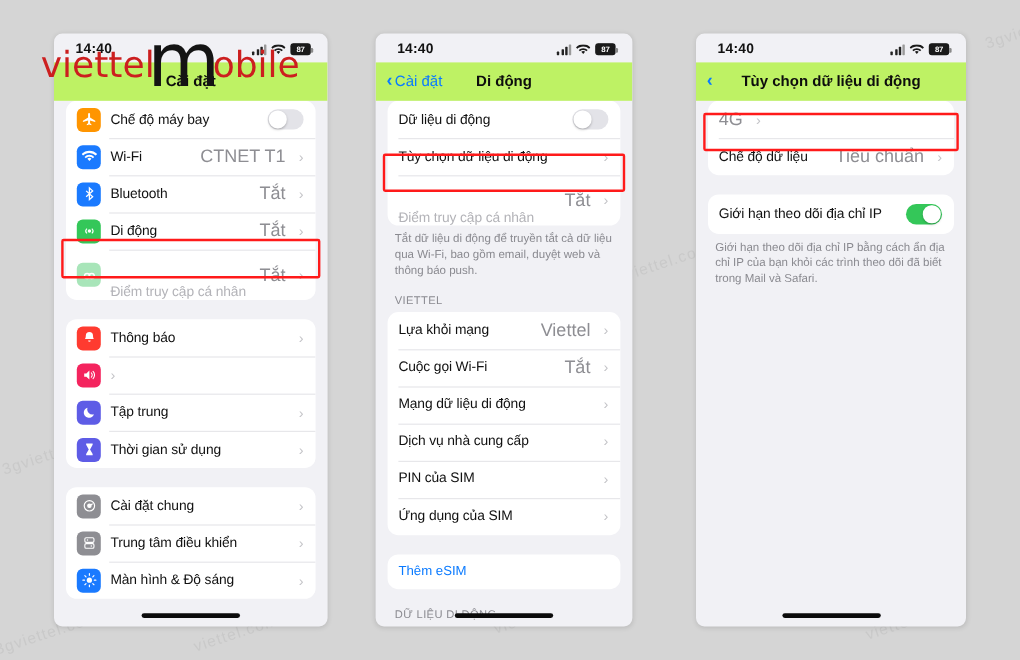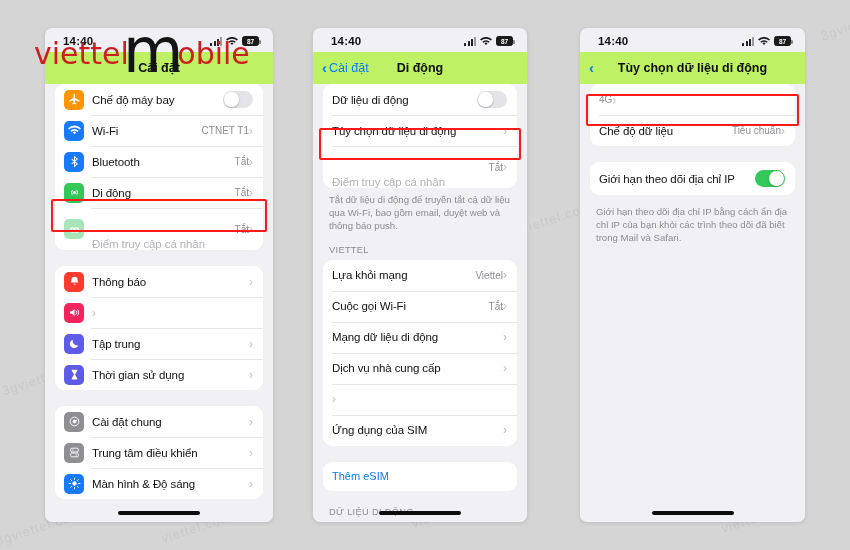--- a/index.html
+++ b/index.html
@@ -148,21 +148,21 @@
   .row .ic {
     width: 20px; height: 20px; border-radius: 5px;
     margin-right: 8px;
     flex: 0 0 auto;
     display: flex; align-items: center; justify-content: center;
     color: #fff;
   }
   .row .ic svg { width: 13px; height: 13px; display:block; }
   .row .lbl { font-size: 11.5px; color: #111; flex: 1 1 auto; letter-spacing: -0.1px;}
   .row.dim .lbl { color: #b3b3b8; margin-top: 30px; }
-  .row .val { font-size: 10px; color: #8e8e93; margin-right: 0; white-space: nowrap;}
+  .row .val { font-size: 15px; color: #8e8e93; margin-right: 11px; white-space: nowrap;}
   .row .arrow { color: #c4c4c8; font-size: 12px; line-height: 1; font-weight: 500;}
   .row .link { color: #0a7aff; font-size: 11px; }
 
   
   .toggle {
     width: 30px; height: 17px; border-radius: 9px;
     background: #e3e3e8; position: relative; flex: 0 0 auto;
   }
   .toggle::after {
     content:""; position:absolute; top:1.3px; left:1.3px;
@@ -442,20 +442,21 @@
       </div>
       <div class="row">
         <span class="lbl">Mạng dữ liệu di động</span>
         <span class="arrow">›</span>
       </div>
       <div class="row">
         <span class="lbl">Dịch vụ nhà cung cấp</span>
         <span class="arrow">›</span>
       </div>
       <div class="row">
+        <span class="lbl">PIN của SIM</span>
         <span class="arrow">›</span>
       </div>
       <div class="row">
         <span class="lbl">Ứng dụng của SIM</span>
         <span class="arrow">›</span>
       </div>
     </div>
 
     <div class="group">
       <div class="row" style="min-height:29px">
@@ -504,21 +505,21 @@
         <span class="val">4G</span>
         <span class="arrow">›</span>
       </div>
       <div class="row">
         <span class="lbl">Chế độ dữ liệu</span>
         <span class="val">Tiêu chuẩn</span>
         <span class="arrow">›</span>
       </div>
     </div>
 
-    <div class="group" style="margin-bottom:5px">
+    <div class="group" style="margin-bottom:0">
       <div class="row" style="min-height:33px">
         <span class="lbl">Giới hạn theo dõi địa chỉ IP</span>
         <span class="toggle on"></span>
       </div>
     </div>
 
     <div class="footnote">Giới hạn theo dõi địa chỉ IP bằng cách ẩn địa chỉ IP của bạn khỏi các trình theo dõi đã biết trong Mail và Safari.</div>
   </div>
 
   <div class="hl" style="left:6px; top:66px; width:213px; height:32px;"></div>

